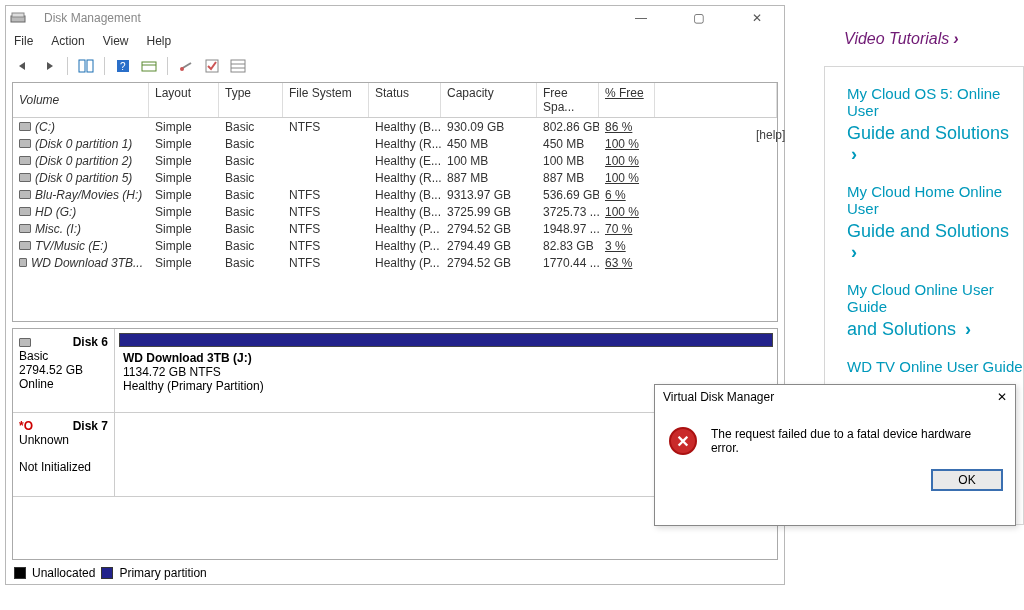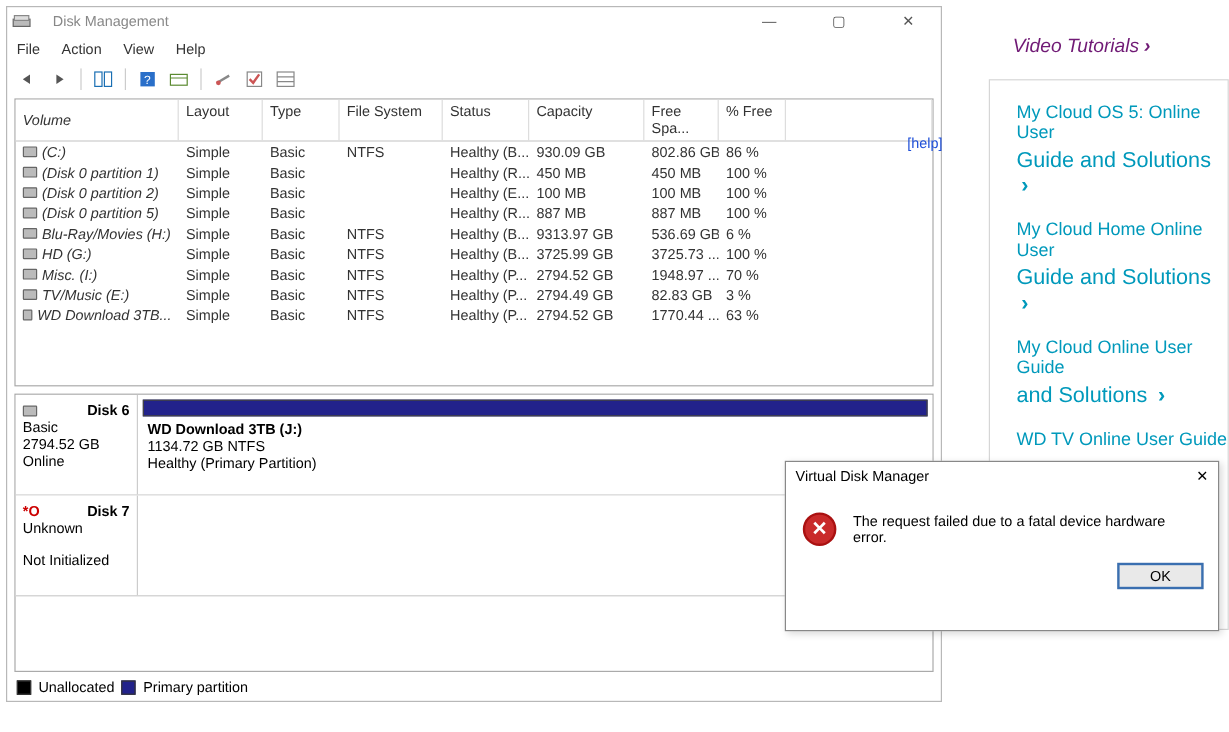--- a/index.html
+++ b/index.html
@@ -20,31 +20,31 @@
   .vt-body { }
   .vt-row { display: flex; height: 17px; align-items: center; }
   .vt-row div { padding: 0 6px; font-size: 12px; color: #333; white-space: nowrap; overflow: hidden; }
   .c-vol { width: 136px; display:flex; align-items:center; gap:4px;font-style:italic; }
   .c-lay { width: 70px; }
   .c-typ { width: 64px; }
   .c-fs  { width: 86px; }
   .c-sta { width: 72px; }
   .c-cap { width: 96px; }
   .c-fre { width: 62px; }
-  .c-pct { width: 56px; }
+  .c-pct { width: 56px; text-decoration: underline; }
   .disk-pane { flex: 1; margin: 4px 6px 2px 6px; border: 1px solid #aaa; overflow-y: scroll; }
   .disk-row { display: flex; border-bottom: 1px solid #ccc; min-height: 84px; background:#fff; }
   .disk-label { width: 102px; border-right: 1px solid #ccc; padding: 6px; font-size: 12px; }
   .disk-label .dname { font-weight: bold; display:flex; align-items:center; gap:4px;justify-content:space-between; }
   .disk-part-area { flex: 1; padding: 4px; }
   .part-bar { height: 14px; background: #22228b; border: 1px solid #444; margin-bottom: 2px; }
   .part-info { font-size: 12px; padding: 2px 4px; }
   .legend { height: 22px; display: flex; align-items: center; padding: 0 8px; gap: 6px; font-size: 12px; }
   .legend-box { width: 12px; height: 12px; display: inline-block; border:1px solid #333; }
-  .help-link { position: absolute; left: 756px; top: 112px; color: #1d4ed8; font-size: 12px; }
+  .help-link { position: absolute; left: 756px; top: 128px; color: #404040; font-size: 12px; }
   .sidebar { position: absolute; left: 820px; top: 0; width: 204px; height: 610px; }
   .side-link { color: #701a75; font-size: 16px; margin: 6px 0 18px 24px; font-style: italic; }
   .side-link.top { margin-top: 30px; }
   .side-card { border: 1px solid #d6d6d6; margin-left: 4px; padding: 18px 0 8px 22px; }
   .side-title { font-size: 17px; color: #333; margin-bottom: 18px; }
   .side-item { color: #0099bb; font-size: 15px; margin-bottom: 4px; }
   .side-sub { color: #0099bb; font-size: 18px; margin-bottom: 18px; }
   .side-sub .chev, .side-link .chev { font-weight: bold; margin-left: 4px; }
   .dialog { position: absolute; left: 654px; top: 384px; width: 362px; height: 142px; background: #fff; border: 1px solid #888; box-shadow: 2px 2px 6px rgba(0,0,0,0.15); }
   .dlg-title { height: 24px; display: flex; align-items: center; padding: 0 8px; font-size: 12px; }

